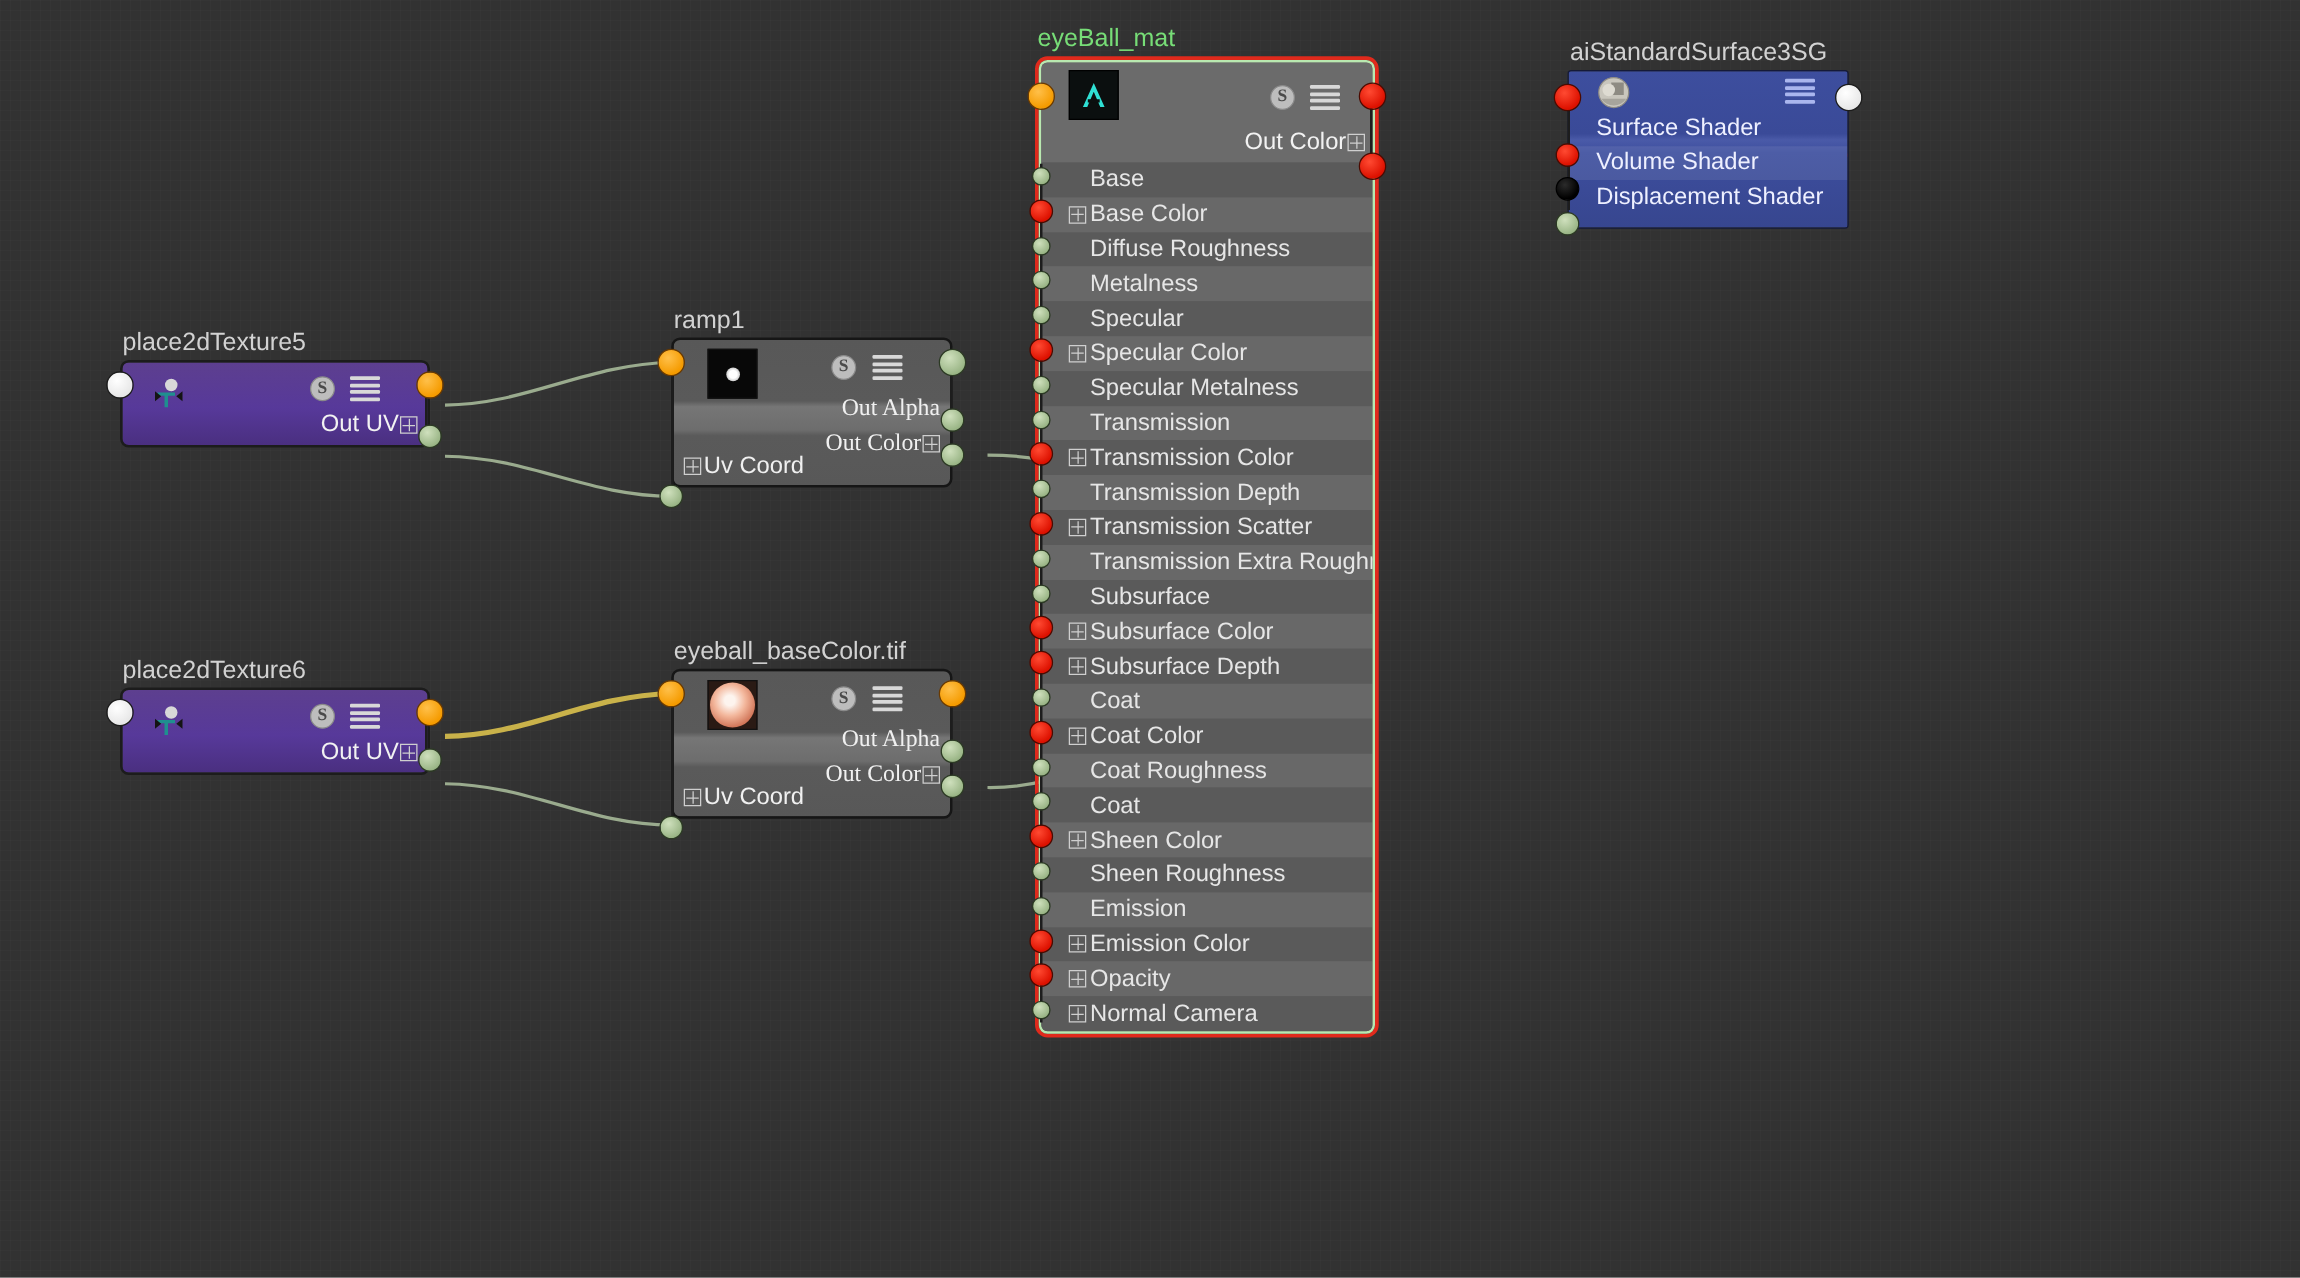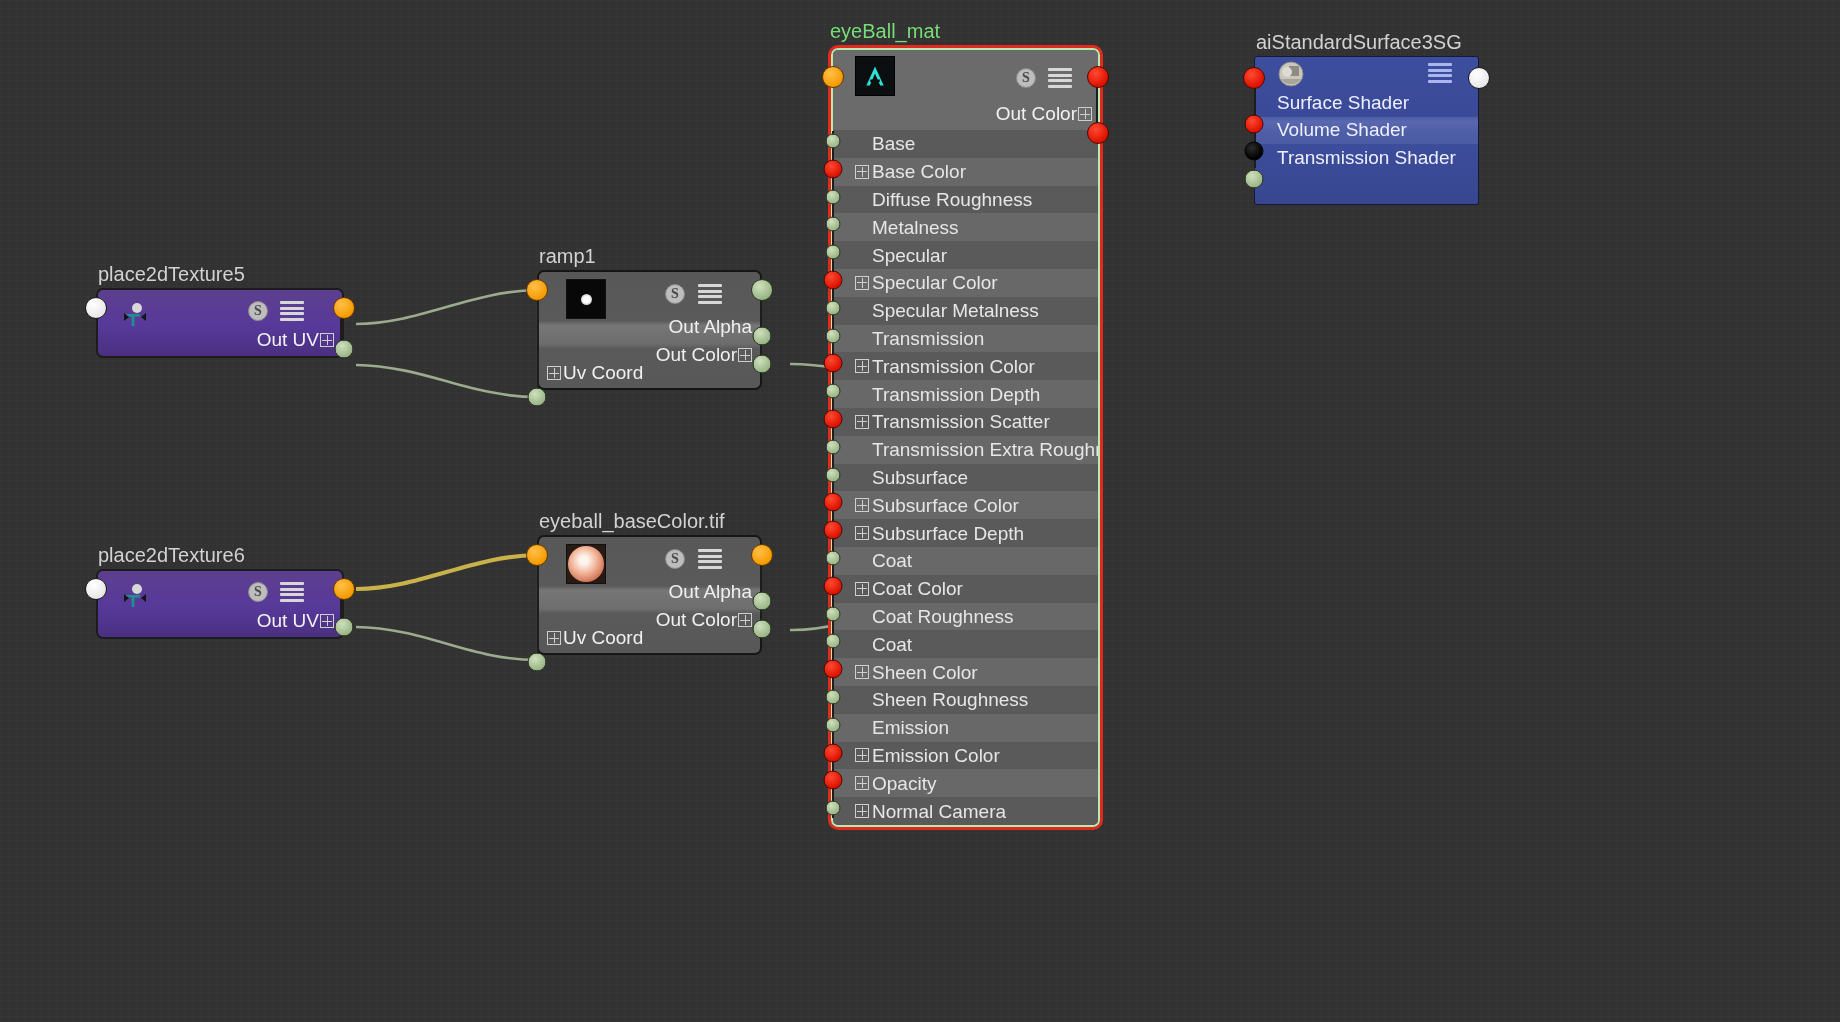--- a/index.html
+++ b/index.html
@@ -59,21 +59,21 @@
     border: 2px solid #161616;
   }
   .tex .thumb {
     position: absolute; left: 27px; top: 7px;
     width: 40px; height: 40px;
     border: 1px solid #111;
   }
   .tex .row-lbl {
     position: absolute; right: 8px;
     font-size: 19px; color: #f0f0f0; white-space: nowrap;
-    display: flex; align-items: center; gap: 1px;
+    display: flex; align-items: center; gap: 1px; font-family: Liberation Serif, serif;
   }
   .tex .in-lbl {
     position: absolute; left: 8px; bottom: 4px;
     font-size: 19px; color: #f0f0f0; white-space: nowrap;
     display: flex; align-items: center; gap: 2px;
   }
 
   
   #matNode { left: 828px; top: 45px; }
   #matNode .sel-outer {
@@ -110,21 +110,21 @@
     color: #e6e6e6;
     white-space: nowrap;
   }
   .attr-row.odd  { background: #5a5a5a; }
   .attr-row.even { background: #686868; }
   .attr-row .name { line-height: 1; }
 
   
   #sgNode { left: 1254px; top: 56px; }
   #sgNode .node-body {
-    width: 225px; height: 149px;
+    width: 225px; height: 127px;
     background: linear-gradient(180deg,#3d4e9e 0%,#3a4a98 40%,#4a5aa8 44%,#3d4e9e 52%,#37468f 100%);
     border: 1px solid #151a38;
     border-radius: 3px;
   }
   #sgNode .sg-hdr { position: relative; height: 32px; }
   #sgNode .sg-row {
     height: 27.5px; display: flex; align-items: center;
     padding-left: 22px; font-size: 19px; color: #eef0ff;
     white-space: nowrap;
   }
@@ -220,21 +220,21 @@
         <span>Out UV</span>
         <span class="plusbox"></span>
       </div>
     </div>
     <div class="stub" style="left:244px; top:20px; height:42px;"></div>
     <div class="dot big white" style="left:0px;   top:20px;"></div>
     <div class="dot big orange" style="left:248px; top:20px;"></div>
     <div class="dot mid green" style="left:248px; top:61px;"></div>
   </div>
 
-  <div class="node p2d" id="p2d6" style="left:96px; top:569px;">
+  <div class="node p2d" id="p2d6" style="left:96px; top:550px;">
     <div class="node-title">place2dTexture6</div>
     <div class="node-body">
       <div class="hdr">
         <svg class="p2d-icon" viewBox="0 0 26 26">
           <circle cx="15" cy="8" r="5" fill="#d8d8d8"></circle>
           <path d="M4 14 h14 v2.6 h-5.6 V26 h-2.8 V16.6 H4 Z" fill="#1f8f8f"></path>
           <path d="M2 13 l5 4 -5 4 Z" fill="#141414"></path>
           <path d="M24 13 l-5 4 5 4 Z" fill="#141414"></path>
         </svg>
         <div class="s-badge" style="right:74px; top:11px;">S</div>
@@ -502,21 +502,21 @@
         </div>
       </div>
       <div id="sgRows">
           <div class="sg-row">
             <span>Surface Shader</span>
           </div>
           <div class="sg-row hl">
             <span>Volume Shader</span>
           </div>
           <div class="sg-row">
-            <span>Transmission Shader</span>
+            <span>Displacement Shader</span>
           </div>
         </div>
     </div>
     <div class="stub" style="left:224px; top:22px; height:2px;"></div>
     <div class="stub" style="left:0px;  top:22px; height:90px;"></div>
     <div class="dot big red" style="left:0px;   top:22px;"></div>
     <div class="dot big white" style="left:225px; top:22px;"></div>
     <div class="dot mid red" style="left:0px;   top:68px;"></div>
     <div class="dot mid black" style="left:0px;   top:95px;"></div>
     <div class="dot mid green" style="left:0px;   top:123px;"></div>

